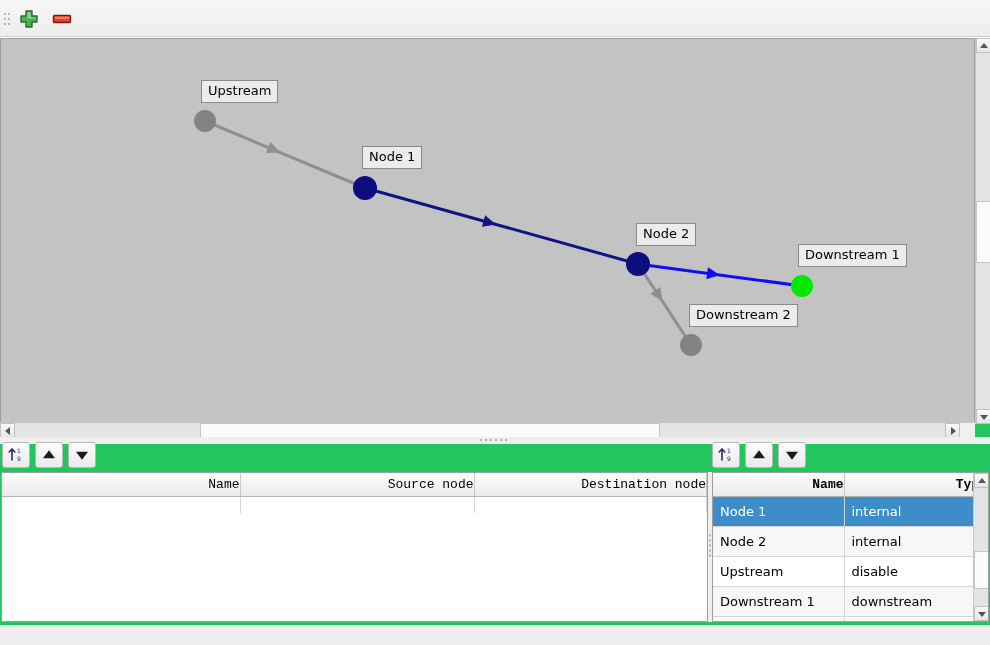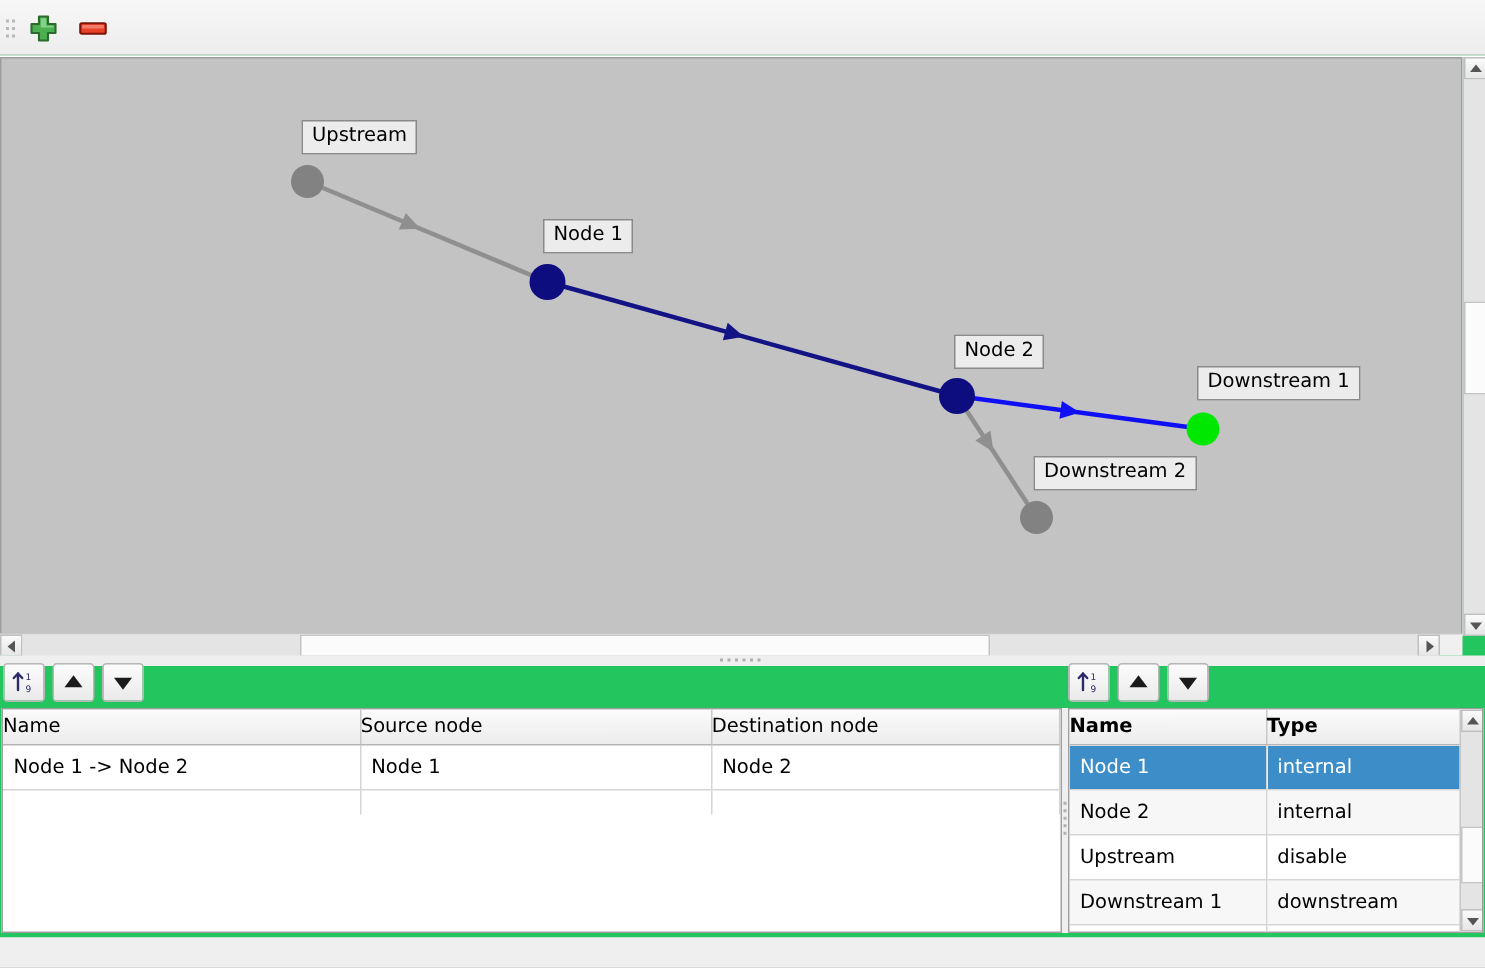--- a/index.html
+++ b/index.html
@@ -192,22 +192,23 @@
     table-layout: fixed;
     font-size: 13px;
   }
   table.grid th {
     background: linear-gradient(180deg,#fbfbfb 0%,#ececec 100%);
     border-right: 1px solid #c8c8c8;
     border-bottom: 1px solid #b5b5b5;
     height: 23px;
     font-weight: normal;
     color: #000;
-    text-align: left;
+    text-align: right;
     padding: 0;
+    font-family: Liberation Mono, monospace;
   }
   #panel-right table.grid th { font-weight: bold; }
   table.grid td {
     height: 29px;
     border-right: 1px solid #d5d5d5;
     border-bottom: 1px solid #d5d5d5;
     padding: 0 7px;
     color: #000;
     overflow: hidden;
     white-space: nowrap;
@@ -370,25 +371,20 @@
           <col>
         </colgroup>
       <thead>
           <tr id="edges-head">
             <th>Name</th>
             <th>Source node</th>
             <th>Destination node</th>
           </tr>
         </thead>
       <tbody id="edges-body">
-          <tr>
-            <td>Node 1 -&gt; Node 2</td>
-            <td>Node 1</td>
-            <td>Node 2</td>
-          </tr>
           <tr class="empty">
             <td></td>
             <td></td>
             <td></td>
           </tr>
         </tbody>
     </table>
   </div>
 
   <div id="splitter-v">

